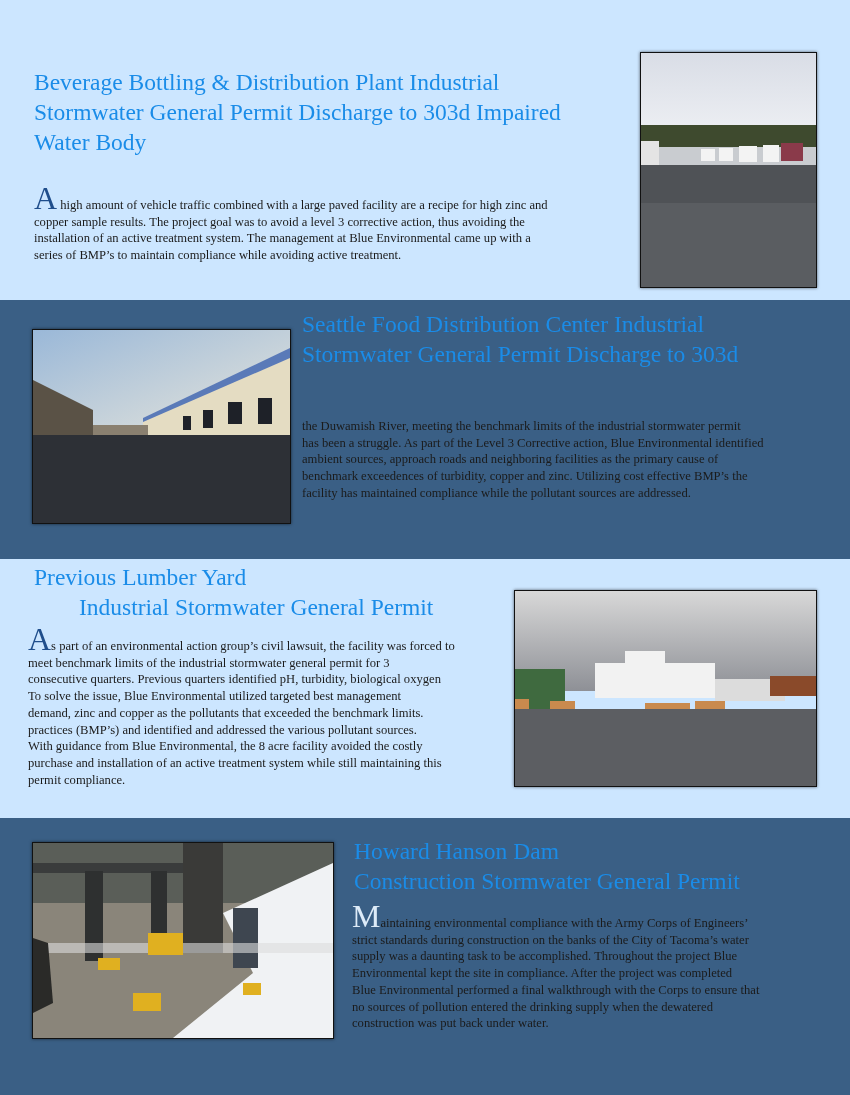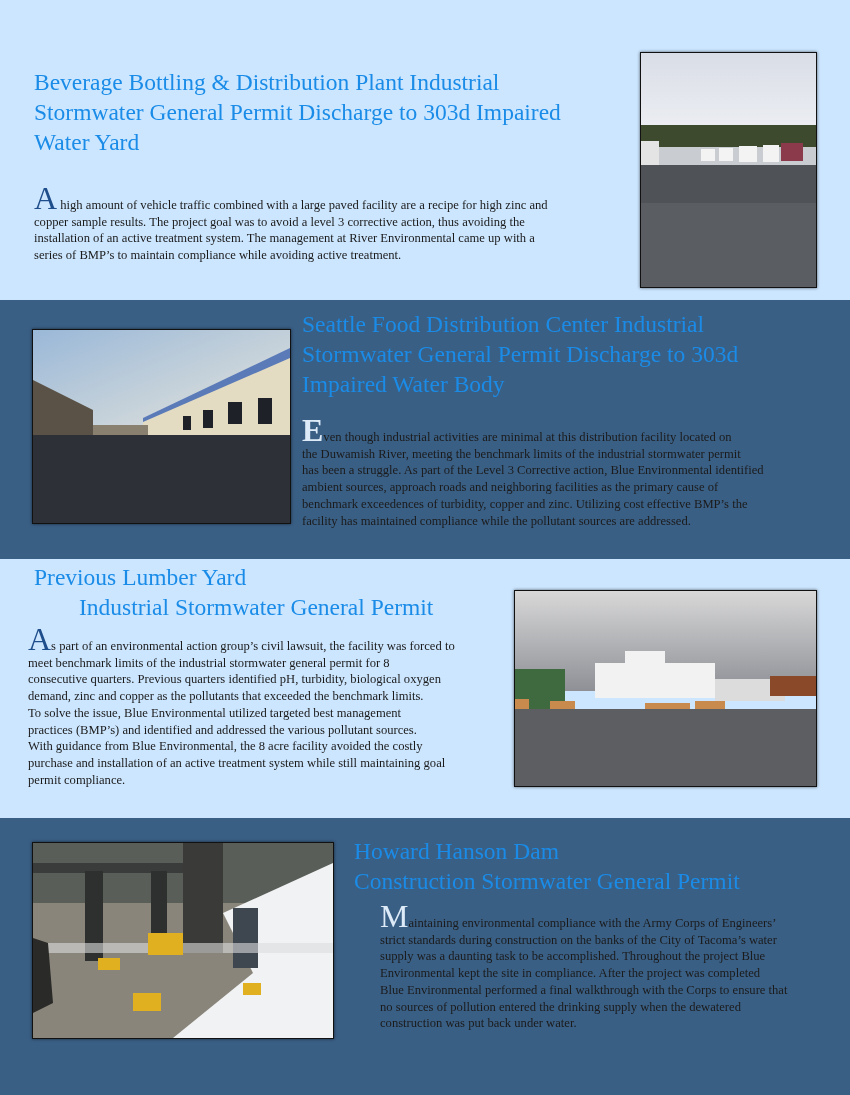--- a/index.html
+++ b/index.html
@@ -17,26 +17,26 @@
   .photo { position:absolute; border:1px solid #111; box-shadow:0 0 3px rgba(0,0,0,.6); overflow:hidden; }
   .photo svg { display:block; width:100%; height:100%; }
 </style>
 </head>
 <body>
 
 <div class="section light" style="top:0;height:300px;">
   <h2 class="title" style="left:34px;top:67px;">
     <span class="ln">Beverage Bottling &amp; Distribution Plant Industrial</span>
     <span class="ln">Stormwater General Permit Discharge to 303d Impaired</span>
-    <span class="ln">Water Yard</span>
+    <span class="ln">Water Body</span>
   </h2>
   <p class="body" style="left:34px;top:186px;">
     <span class="ln"><span class="cap cap-light">A</span><span> high amount of vehicle traffic combined with a large paved facility are a recipe for high zinc and</span></span>
     <span class="ln">copper sample results. The project goal was to avoid a level 3 corrective action, thus avoiding the</span>
-    <span class="ln">installation of an active treatment system. The management at River Environmental came up with a</span>
+    <span class="ln">installation of an active treatment system. The management at Blue Environmental came up with a</span>
     <span class="ln">series of BMP’s to maintain compliance while avoiding active treatment.</span>
   </p>
   <div class="photo" style="left:640px;top:52px;width:175px;height:234px;">
     <svg viewBox="0 0 175 234" preserveAspectRatio="none">
       <defs>
           <linearGradient id="sky1" x1="0" y1="0" x2="0" y2="1">
             <stop offset="0" stop-color="#d9dde6"></stop>
             <stop offset="1" stop-color="#eef0f4"></stop>
           </linearGradient>
         </defs>
@@ -76,46 +76,44 @@
           <rect x="170" y="80" width="10" height="18"></rect>
           <rect x="150" y="86" width="8" height="14"></rect>
         </g>
       <rect x="60" y="95" width="55" height="10" fill="#8a8070"></rect>
       <rect y="105" width="257" height="88" fill="#2d3036"></rect>
     </svg>
   </div>
   <h2 class="title" style="left:302px;top:9px;">
     <span class="ln">Seattle Food Distribution Center Industrial</span>
     <span class="ln">Stormwater General Permit Discharge to 303d</span>
-    <span class="ln">Impaired Water Body</span>
   </h2>
   <p class="body" style="left:302px;top:118px;">
-    <span class="ln"><span class="cap cap-dark">E</span><span>ven though industrial activities are minimal at this distribution facility located on</span></span>
     <span class="ln">the Duwamish River, meeting the benchmark limits of the industrial stormwater permit</span>
     <span class="ln">has been a struggle.  As part of the Level 3 Corrective action, Blue Environmental identified</span>
     <span class="ln">ambient sources, approach roads and neighboring facilities as the primary cause of</span>
     <span class="ln">benchmark exceedences of turbidity, copper and zinc.  Utilizing cost effective BMP’s the</span>
     <span class="ln">facility has maintained compliance while the pollutant sources are addressed.</span>
   </p>
 </div>
 
 <div class="section light" style="top:559px;height:259px;">
   <h2 class="title" style="left:34px;top:3px;">
     <span class="ln">Previous Lumber Yard</span>
     <span class="ln" style="padding-left:45px;">Industrial Stormwater General Permit</span>
   </h2>
   <p class="body" style="left:28px;top:68px;">
     <span class="ln"><span class="cap cap-light">A</span><span>s part of an environmental action group’s civil lawsuit, the facility was forced to</span></span>
-    <span class="ln">meet benchmark limits of the industrial stormwater general permit for 8</span>
+    <span class="ln">meet benchmark limits of the industrial stormwater general permit for 3</span>
     <span class="ln">consecutive quarters.  Previous quarters identified pH, turbidity, biological oxygen</span>
+    <span class="ln">To solve the issue, Blue Environmental utilized targeted best management</span>
     <span class="ln">demand, zinc and copper as the pollutants that exceeded the benchmark limits.</span>
-    <span class="ln">To solve the issue, Blue Environmental utilized targeted best management</span>
     <span class="ln">practices (BMP’s) and identified and addressed the various pollutant sources.</span>
     <span class="ln">With guidance from Blue Environmental, the 8 acre facility avoided the costly</span>
-    <span class="ln">purchase and installation of an active treatment system while still maintaining goal</span>
+    <span class="ln">purchase and installation of an active treatment system while still maintaining this</span>
     <span class="ln">permit compliance.</span>
   </p>
   <div class="photo" style="left:514px;top:31px;width:301px;height:195px;">
     <svg viewBox="0 0 301 195" preserveAspectRatio="none">
       <defs>
           <linearGradient id="sky3" x1="0" y1="0" x2="0" y2="1">
             <stop offset="0" stop-color="#d8d8d8"></stop>
             <stop offset="1" stop-color="#8e9096"></stop>
           </linearGradient>
         </defs>
@@ -157,21 +155,21 @@
           <rect x="65" y="115" width="22" height="12"></rect>
           <rect x="210" y="140" width="18" height="12"></rect>
         </g>
       <polygon points="0,95 15,100 20,160 0,170" fill="#2a2a28"></polygon>
     </svg>
   </div>
   <h2 class="title" style="left:354px;top:18px;">
     <span class="ln">Howard Hanson Dam</span>
     <span class="ln">Construction Stormwater General Permit</span>
   </h2>
-  <p class="body" style="left:352px;top:86px;margin-left:28px;">
+  <p class="body" style="left:352px;top:86px;">
     <span class="ln"><span class="cap cap-dark" style="font-weight:normal;">M</span><span>aintaining environmental compliance with the Army Corps of Engineers’</span></span>
     <span class="ln">strict standards during construction on the banks of the City of Tacoma’s water</span>
     <span class="ln">supply was a daunting task to be accomplished. Throughout the project Blue</span>
     <span class="ln">Environmental kept the site in compliance. After the project was completed</span>
     <span class="ln">Blue Environmental performed a final walkthrough with the Corps to ensure that</span>
     <span class="ln">no sources of pollution entered the drinking supply when the dewatered</span>
     <span class="ln">construction was put back under water.</span>
   </p>
 </div>
 

